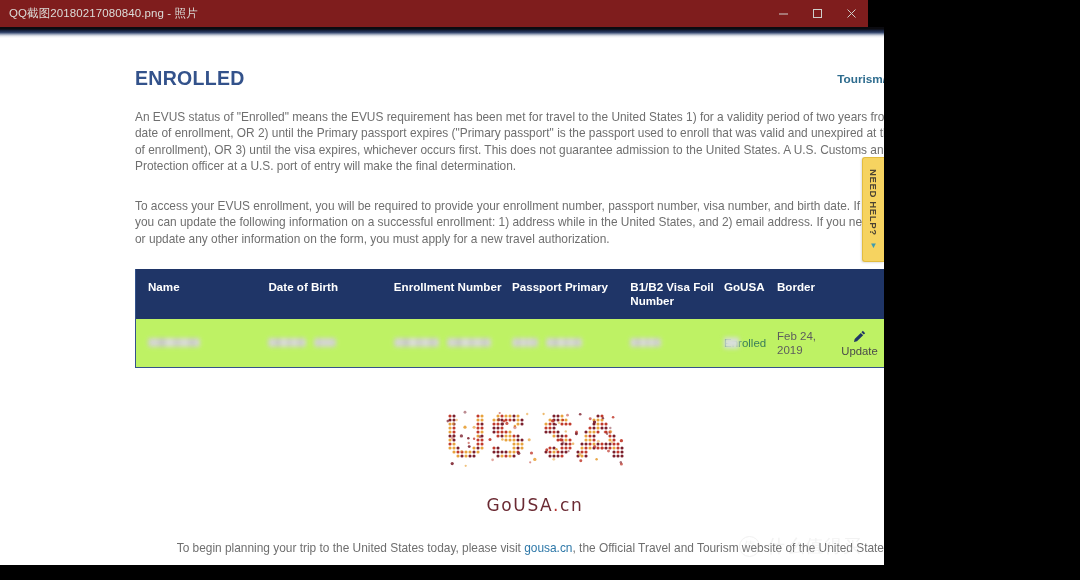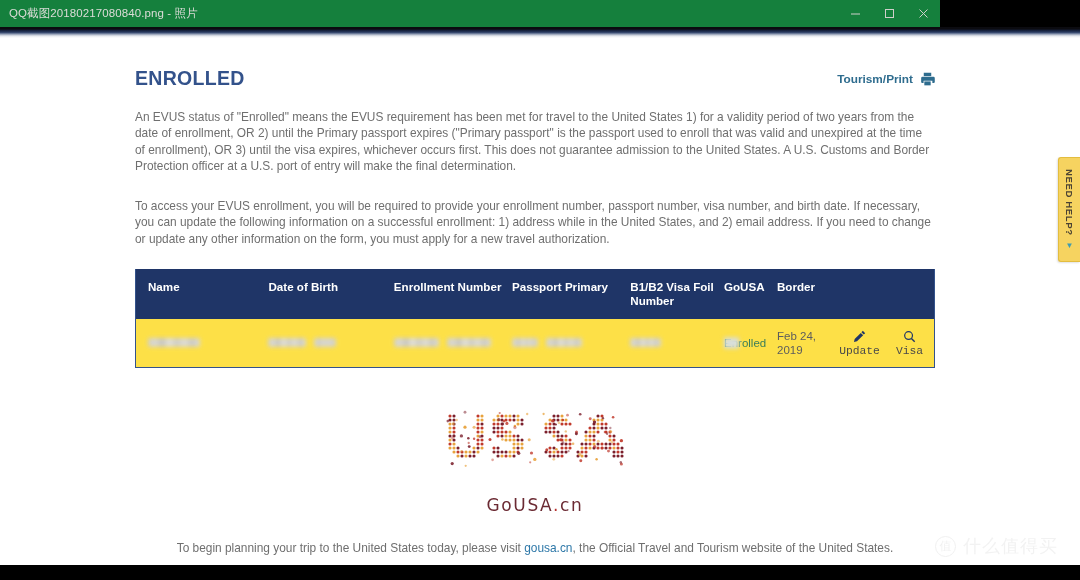--- a/index.html
+++ b/index.html
@@ -6,22 +6,22 @@
   html, body {
     width: 1080px; height: 580px;
     overflow: hidden;
     background: #000;
     font-family: "Liberation Sans", sans-serif;
   }
 
   
   .titlebar {
     position: absolute; top: 0; left: 0;
-    width: 940px; height: 27px;
-    background: #15803d;
+    width: 868px; height: 27px;
+    background: #7f1d1d;
     display: flex; align-items: center;
     color: #d8d8d4;
     justify-content: center;
   }
   .titlebar-text {
     font-size: 11.5px;
     padding-left: 9px;
     white-space: nowrap;
     letter-spacing: .1px;
     color: #dcdcd8;
@@ -31,21 +31,21 @@
     width: 34px; height: 27px;
     display: flex; align-items: center; justify-content: center;
     color: #cfcfcb;
   }
   .win-btn svg { display: block; }
 
   
   .page {
     position: absolute;
     top: 27px; left: 0;
-    width: 1080px; height: 553px;
+    width: 884px; height: 553px;
     background: #ffffff;
     overflow: hidden;
   }
   .topband {
     position: absolute; top: 0; left: 0;
     width: 1080px; height: 11px;
     background: linear-gradient(to bottom,
       #0b0b10 0%, #0b0b10 18%,
       #15203a 30%, #2b3c63 48%,
       #7c8aa6 62%, #c6ccd8 74%,
@@ -94,21 +94,21 @@
     text-align: left;
   }
   .para.small-gap { margin-top: 24px; }
   .para.last { margin-top: 17px; }
 
   
   .table-wrap {
     margin-top: 22px;
     border: 1px solid #33528b;
     border-top: none;
-    background: #fde047;
+    background: #bef264;
   }
   table.evus { width: 100%; border-collapse: collapse; table-layout: fixed; }
   table.evus thead th {
     background: #1f3567;
     color: #ffffff;
     font-size: 11.6px;
     font-weight: bold;
     text-align: left;
     padding: 11px 0 11px 0;
     vertical-align: top;
@@ -157,21 +157,21 @@
     background: #d8dedb;
     filter: blur(2px);
   }
   .expires-cell { font-size: 11.4px; color: #5d5d5d; line-height: 14px; }
 
   .action-cell {
     text-align: center;
     color: #555;
   }
   .action-inner { display: flex; flex-direction: column; align-items: center; gap: 2px; cursor: pointer; }
-  .action-label { font-size: 11.3px; color: #4a4a4a; font-family: Liberation Mono, monospace; }
+  .action-label { font-size: 11.3px; color: #4a4a4a; }
   .action-icon { color: #1f3567; display: block; }
 
   
   .logo-block {
     margin-top: 40px;
     display: flex; flex-direction: column; align-items: center;
   }
   .logo-dots { display: block; }
   .logo-caption {
     margin-top: 5px;

